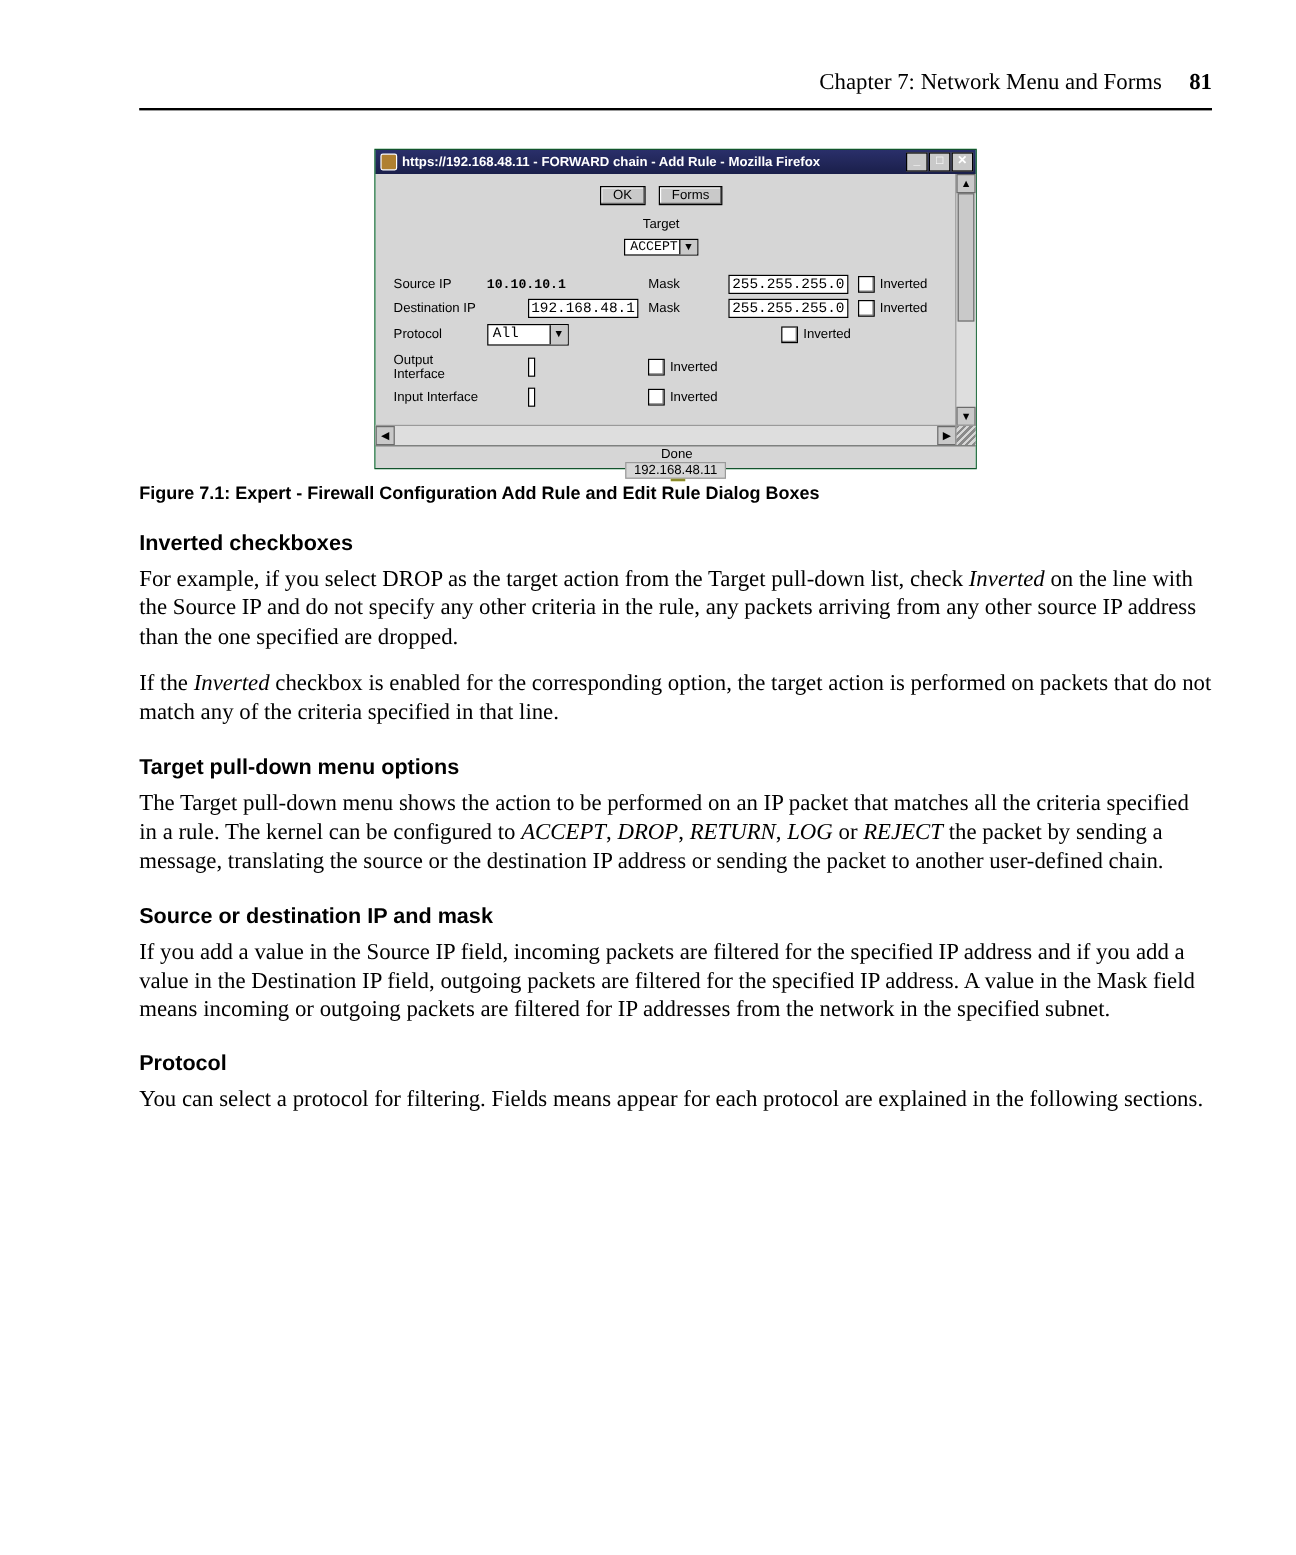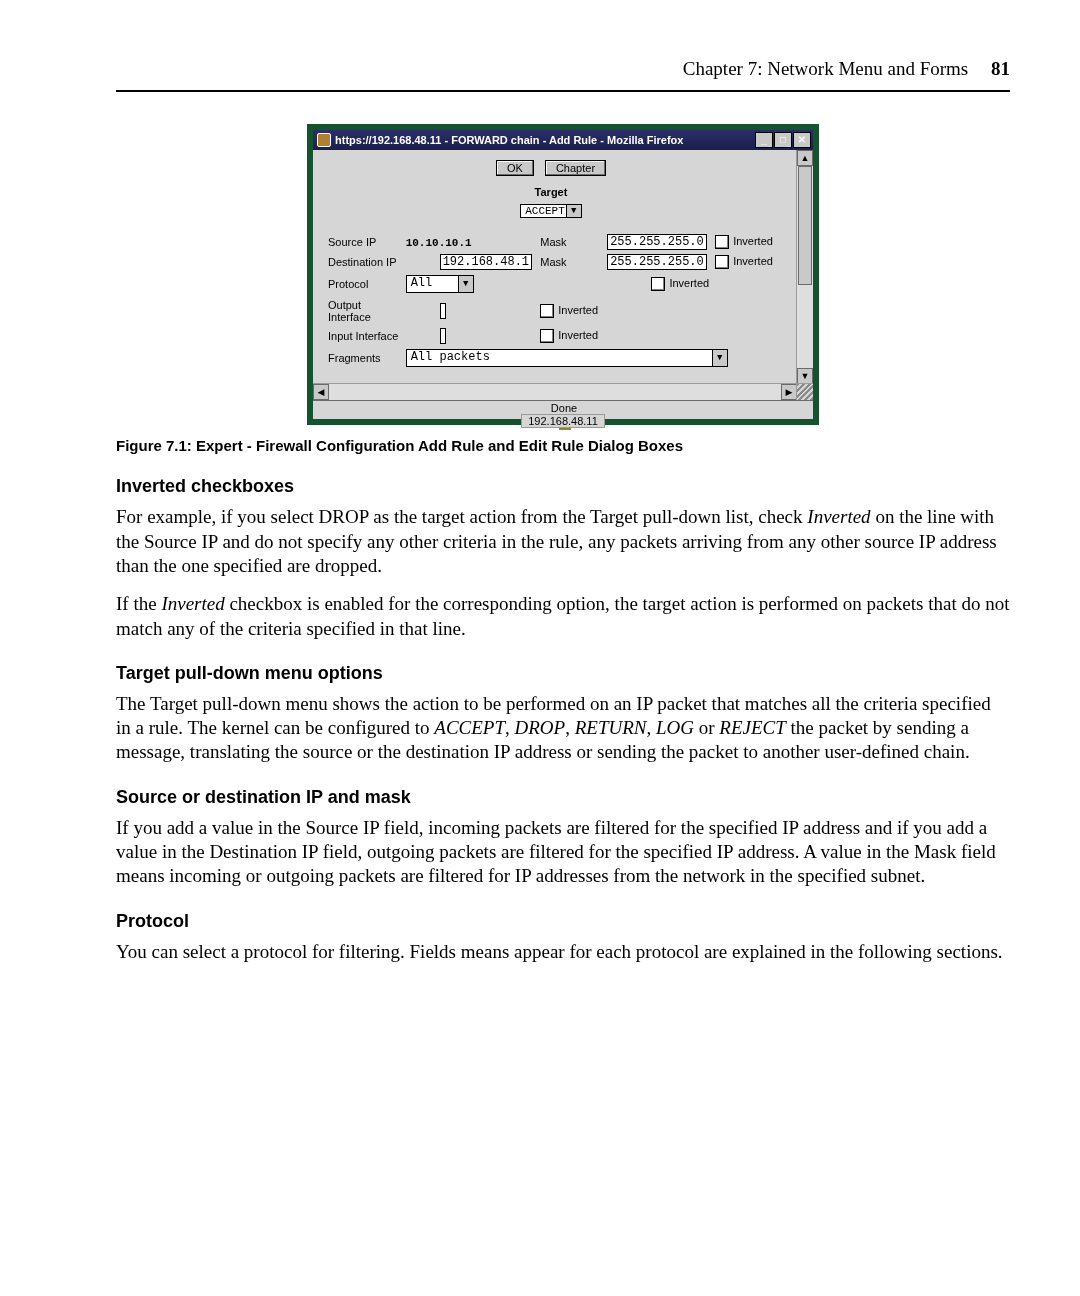--- a/index.html
+++ b/index.html
@@ -26,21 +26,21 @@
     border: none;
     border-top: 2px solid #000;
     margin: 0 0 32px 0;
   }
 
   
   .shot {
     width: 500px;
     margin: 0 auto 12px auto;
     background: #86efac;
-    border: 6px solid #14532d;
+    border: 1px solid #14532d;
     font-family: Tahoma, Geneva, sans-serif;
     font-size: 11px;
     color: #000;
   }
   .titlebar {
     display: flex;
     align-items: center;
     background: linear-gradient(#2a2f6a, #1a1f4a);
     color: #fff;
     padding: 2px 2px 2px 4px;
@@ -130,21 +130,21 @@
     display: inline-block;
     padding: 1px 10px;
     background: #c9c9c9;
     border: 1px solid #000;
     font-size: 11px;
     margin: 0 4px;
     box-shadow: inset -1px -1px 0 #6b6b6b, inset 1px 1px 0 #fff;
   }
 
   .target-block { text-align: center; margin-bottom: 14px; }
-  .target-block .lbl { display: block; margin-bottom: 6px; font-weight: bold; }
+  .target-block .lbl { display: block; margin-bottom: 6px; }
   .tselect {
     font-family: "Courier New", monospace;
     border: 1px solid #000;
     background: #fff;
     padding: 0 16px 0 4px;
     position: relative;
     display: inline-block;
   }
   .tselect .arrowbtn {
     position: absolute; right: 0; top: 0; bottom: 0; width: 14px;
@@ -286,21 +286,21 @@
       </div>
       <div class="hscroll">
         <span class="arrow left">◀</span>
         <span class="arrow right">▶</span>
       </div>
       <span class="resize-grip"></span>
 
       <div class="content">
         <div class="btnrow">
           <span class="uibtn">OK</span>
-          <span class="uibtn">Chapter</span>
+          <span class="uibtn">Forms</span>
         </div>
 
         <div class="target-block">
           <span class="lbl">Target</span>
           <span class="tselect">
             <span>ACCEPT</span>
             <span class="arrowbtn">▼</span>
           </span>
         </div>
 
@@ -337,29 +337,20 @@
             <td><span class="mono-input w-110"></span></td>
             <td colspan="2"><span class="chk"></span><span>Inverted</span></td>
             <td></td>
           </tr>
           <tr>
             <td>Input Interface</td>
             <td><span class="mono-input w-110"></span></td>
             <td colspan="2"><span class="chk"></span><span>Inverted</span></td>
             <td></td>
           </tr>
-          <tr>
-            <td>Fragments</td>
-            <td colspan="4">
-              <span class="selectbox" style="width:300px">
-                <span>All packets</span>
-                <span class="arrowbtn">▼</span>
-              </span>
-            </td>
-          </tr>
         </tbody>
           </table>
       </div>
     </div>
 
     <div class="statusbar">
       <span class="left">Done</span>
       <span class="cell">192.168.48.11</span>
       <span class="lock"></span>
     </div>

